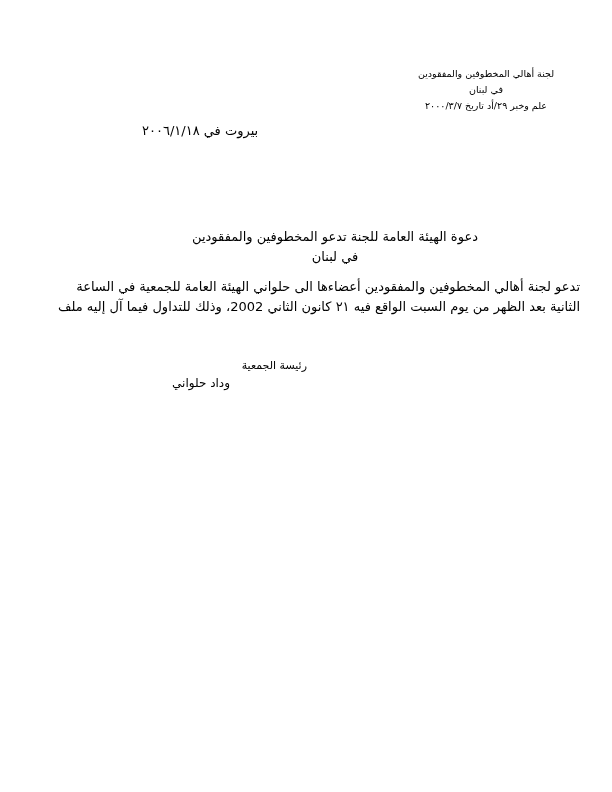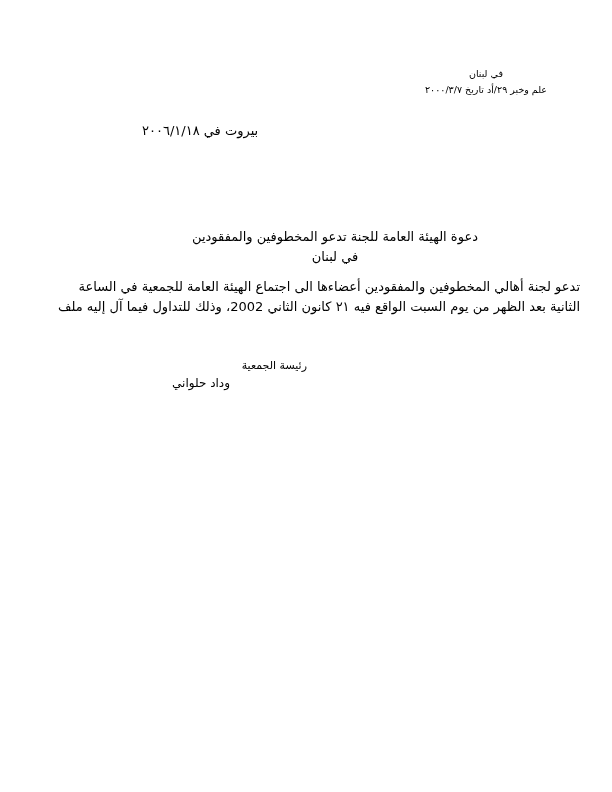--- a/index.html
+++ b/index.html
@@ -78,33 +78,34 @@
     direction: rtl;
     white-space: nowrap;
   }
 </style>
 </head>
 <body>
 
 <div class="page" dir="rtl" lang="ar">
 
   <header class="letterhead">
+    <div>لجنة أهالي المخطوفين والمفقودين</div>
     <div>في لبنان</div>
     <div>علم وخبر ٢٩/أد تاريخ ٢٠٠٠/٣/٧</div>
   </header>
 
   <div class="date-line">بيروت في ٢٠٠٦/١/١٨</div>
 
   <div class="doc-title">
     <div>دعوة الهيئة العامة للجنة تدعو المخطوفين والمفقودين</div>
     <div>في لبنان</div>
   </div>
 
   <div class="body-text">
-    <div class="body-line">تدعو لجنة أهالي المخطوفين والمفقودين أعضاءها الى اجتماع الهيئة العامة للجمعية في الساعة</div>
+    <div class="body-line">تدعو لجنة أهالي المخطوفين والمفقودين أعضاءها الى حلواني الهيئة العامة للجمعية في الساعة</div>
     <div class="body-line">الثانية بعد الظهر من يوم السبت الواقع فيه ٢١ كانون الثاني 2002، وذلك للتداول فيما آل إليه ملف</div>
   </div>
 
   <div class="sig-role">رئيسة الجمعية</div>
 
   <div class="sig-name">وداد حلواني</div>
 
 </div>
 
 </body></html>

